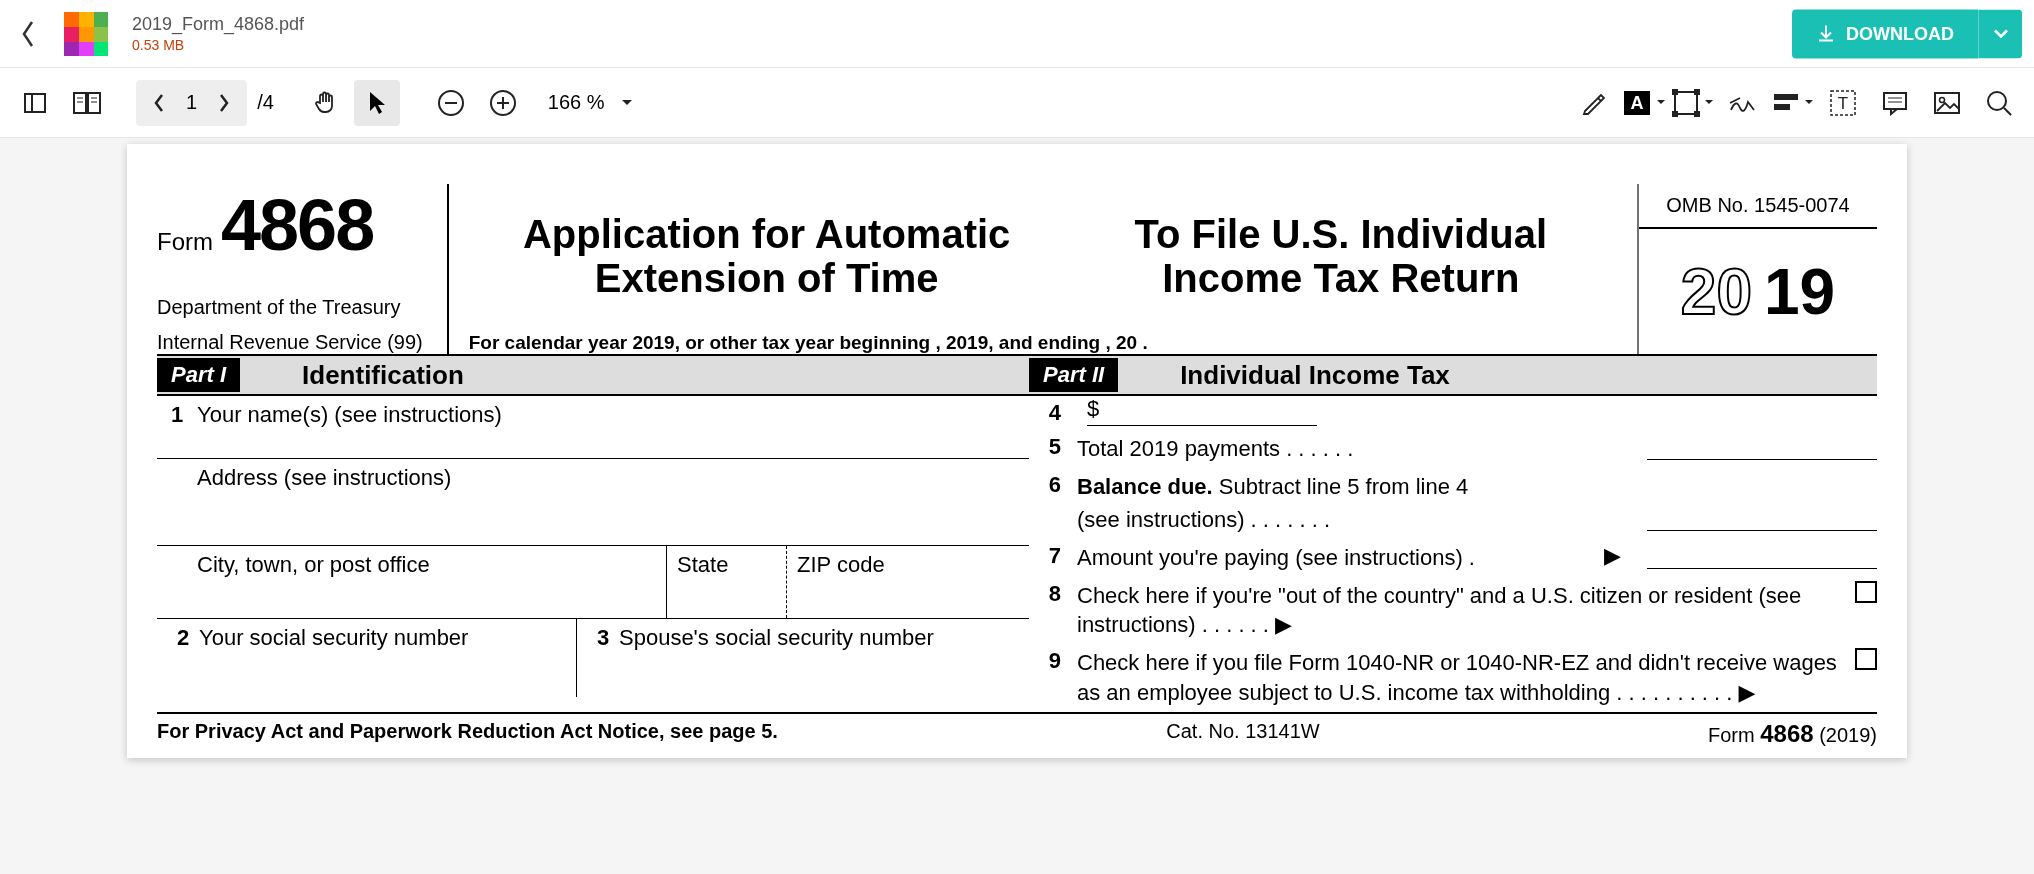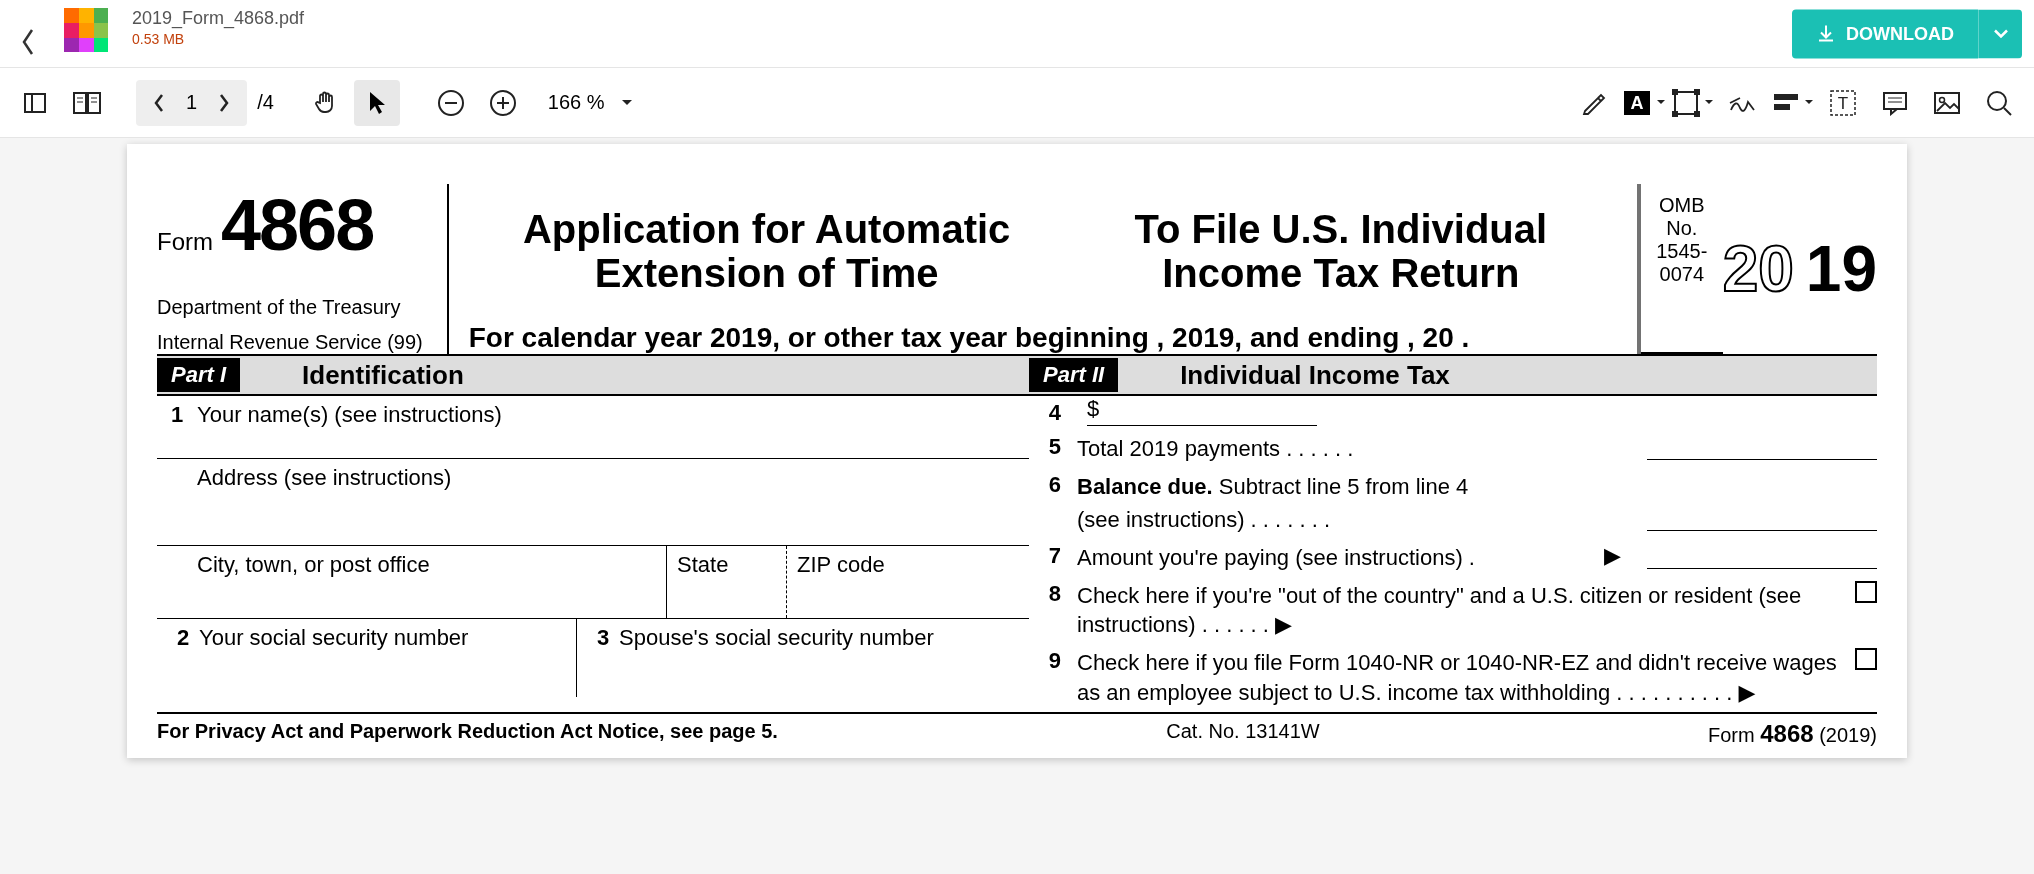--- a/index.html
+++ b/index.html
@@ -1,21 +1,21 @@
 <!DOCTYPE html>
 <html><head>
 <meta charset="utf-8">
 <style>
 * { margin: 0; padding: 0; box-sizing: border-box; }
 body { font-family: Arial, Helvetica, sans-serif; background: #fff; width: 2034px; }
 
 
 .header {
   display: flex;
-  align-items: flex-start;
+  align-items: center;
   height: 68px;
   border-bottom: 1px solid #e5e5e5;
   padding: 8px 8px;
   position: relative;
 }
 .back-btn { width: 40px; display: flex; justify-content: center; align-items: center; height: 68px; cursor: pointer; }
 .logo { width: 44px; height: 44px; margin: 0 16px; }
 .file-info { display: flex; flex-direction: column; justify-content: center; margin-left: 8px; }
 .file-name { font-size: 18px; color: #555; }
 .file-size { font-size: 14px; color: #c2410c; margin-top: 2px; }
@@ -59,22 +59,22 @@
 .form-wrap { width: 1720px; margin: 0 auto; }
 .form-header { display: flex; align-items: stretch; border-bottom: 2px solid #000; margin-bottom: 0; }
 .form-num-col { padding-right: 24px; border-right: 2px solid #000; display:flex; flex-direction:column; justify-content:flex-end; }
 .form-num { display: flex; align-items: baseline; gap: 8px; }
 .form-num .sm { font-size: 24px; }
 .form-num .lg { font-size: 72px; font-weight: 900; letter-spacing: -2px; }
 .form-dept { font-size: 20px; margin-top: 30px; }
 .form-title-col { flex: 1; text-align: center; padding: 0 20px; display:flex; flex-direction:column; }
 .form-title { font-size: 40px; font-weight: 700; line-height: 1.1; flex:1; display:flex; flex-direction:row; justify-content:center; align-items:center; }
 .form-title span { display:block; }
-.form-tax-year { font-size: 28px; font-weight: bold; text-align:left; margin-top: 4px; }
-.form-year-col { width: 240px; border-left: 4px solid #737373; display:flex; }
+.form-tax-year { font-size: 19px; font-weight: bold; text-align:left; margin-top: 4px; }
+.form-year-col { width: 240px; border-left: 2px solid #737373; display:flex; flex-direction:column; }
 .omb { font-size: 20px; text-align: center; border-bottom: 2px solid #000; padding: 10px 4px; }
 .year-big { font-size: 64px; font-weight: 900; text-align: center; flex:1; display:flex; align-items:center; justify-content:center; gap:12px; }
 .year-outline { -webkit-text-stroke: 2px #000; color: transparent; font-weight: 900; }
 
 .form-body { display: flex; }
 .col-left { width: 872px; }
 .col-right { flex: 1; }
 .part-hdr { background: #ddd; border-bottom: 2px solid #000; display: flex; align-items: center; height: 40px; gap: 48px; }
 .part-badge { background: #000; color: #fff; font-weight: bold; font-size: 22px; padding: 4px 14px; font-style: italic; }
 .part-title { font-size: 26px; font-weight: bold; margin-left: 14px; }

